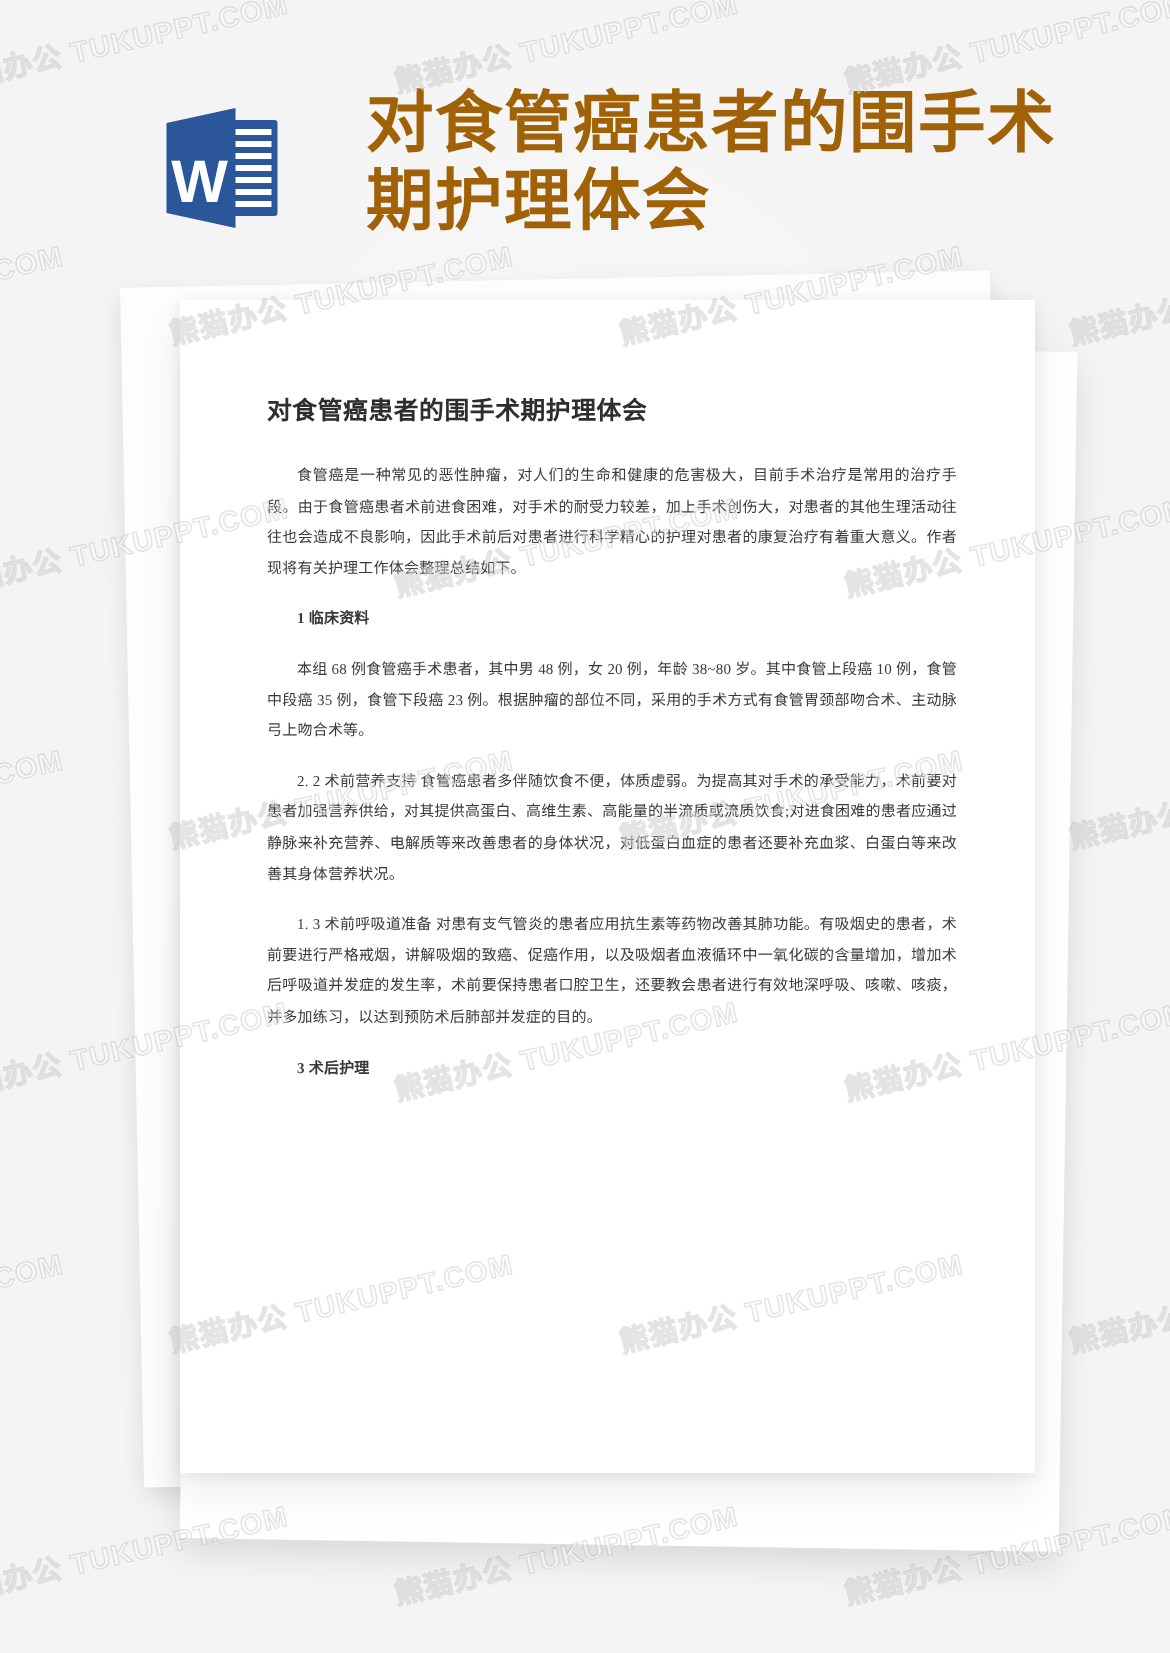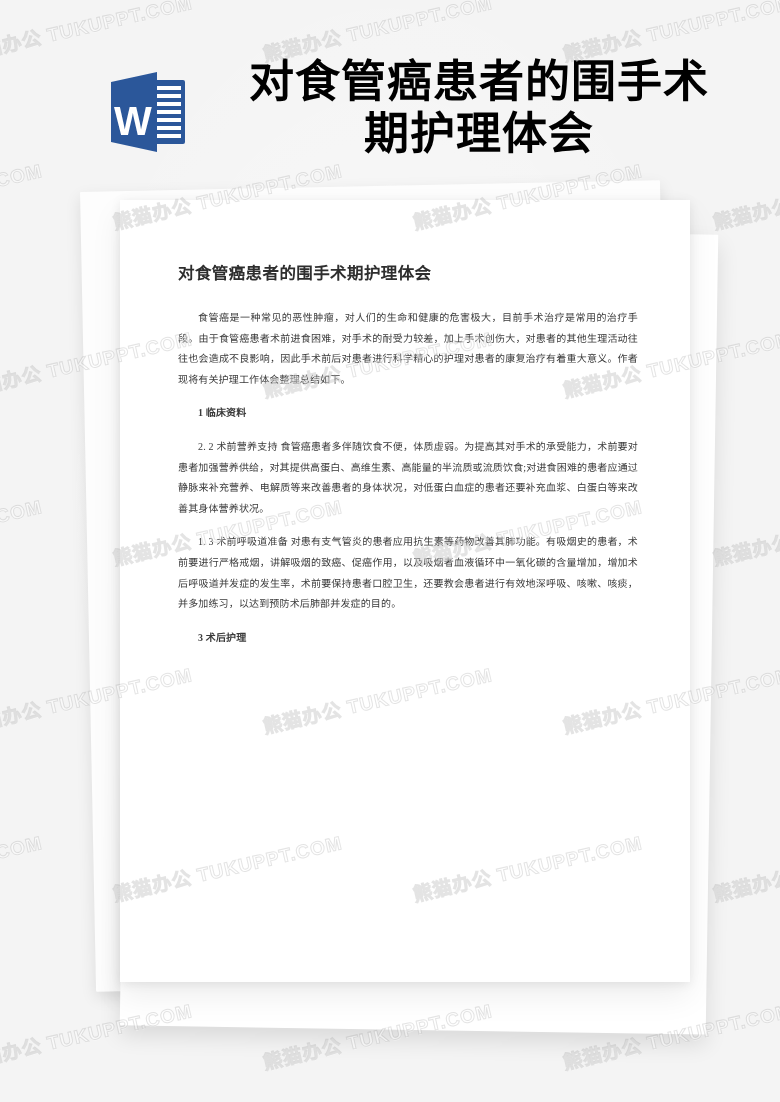--- a/index.html
+++ b/index.html
@@ -59,24 +59,23 @@
 
   #header-title {
     position: absolute;
     left: 244px;
     top: 56px;
     width: 470px;
     font-family: "Liberation Serif", "DejaVu Serif", serif;
     font-weight: 700;
     font-size: 45px;
     line-height: 52px;
-    color: #000000;
+    color: #a16207;
     letter-spacing: 1px;
     white-space: pre-line;
-    text-align: center;
   }
 
   
   #paper-stack {
     position: absolute;
     left: 0; top: 0;
     width: 780px; height: 984px;
     z-index: 10;
   }
 
@@ -200,20 +199,21 @@
   <div id="page-back-right"></div>
 
   <div id="page-main">
     <div id="page-content">
 
       <h1 id="doc-heading">对食管癌患者的围手术期护理体会</h1>
 
       <div id="doc-body">
           <p class="doc-para">食管癌是一种常见的恶性肿瘤，对人们的生命和健康的危害极大，目前手术治疗是常用的治疗手段。由于食管癌患者术前进食困难，对手术的耐受力较差，加上手术创伤大，对患者的其他生理活动往往也会造成不良影响，因此手术前后对患者进行科学精心的护理对患者的康复治疗有着重大意义。作者现将有关护理工作体会整理总结如下。</p>
           <p class="doc-para section-title">1 临床资料</p>
+          <p class="doc-para">本组 68 例食管癌手术患者，其中男 48 例，女 20 例，年龄 38~80 岁。其中食管上段癌 10 例，食管中段癌 35 例，食管下段癌 23 例。根据肿瘤的部位不同，采用的手术方式有食管胃颈部吻合术、主动脉弓上吻合术等。</p>
           <p class="doc-para">2. 2 术前营养支持 食管癌患者多伴随饮食不便，体质虚弱。为提高其对手术的承受能力，术前要对患者加强营养供给，对其提供高蛋白、高维生素、高能量的半流质或流质饮食;对进食困难的患者应通过静脉来补充营养、电解质等来改善患者的身体状况，对低蛋白血症的患者还要补充血浆、白蛋白等来改善其身体营养状况。</p>
           <p class="doc-para">1. 3 术前呼吸道准备 对患有支气管炎的患者应用抗生素等药物改善其肺功能。有吸烟史的患者，术前要进行严格戒烟，讲解吸烟的致癌、促癌作用，以及吸烟者血液循环中一氧化碳的含量增加，增加术后呼吸道并发症的发生率，术前要保持患者口腔卫生，还要教会患者进行有效地深呼吸、咳嗽、咳痰，并多加练习，以达到预防术后肺部并发症的目的。</p>
           <p class="doc-para section-title">3 术后护理</p>
         </div>
 
     </div>
   </div>
 </div>
 
 <div id="watermark-layer">

